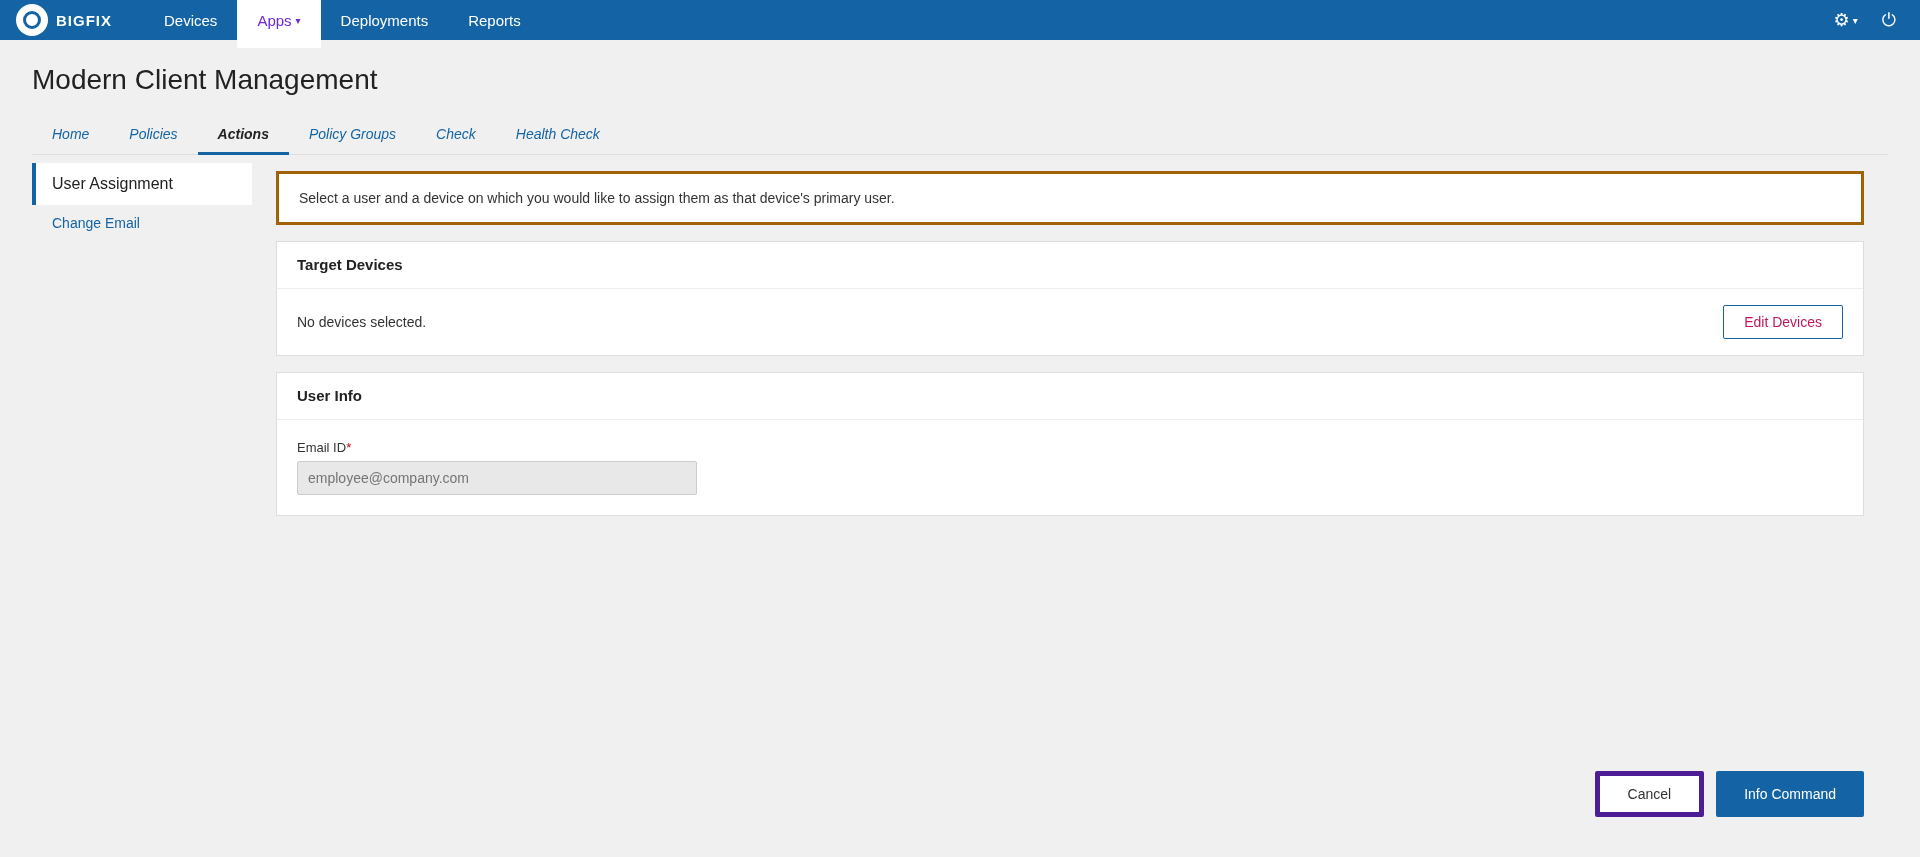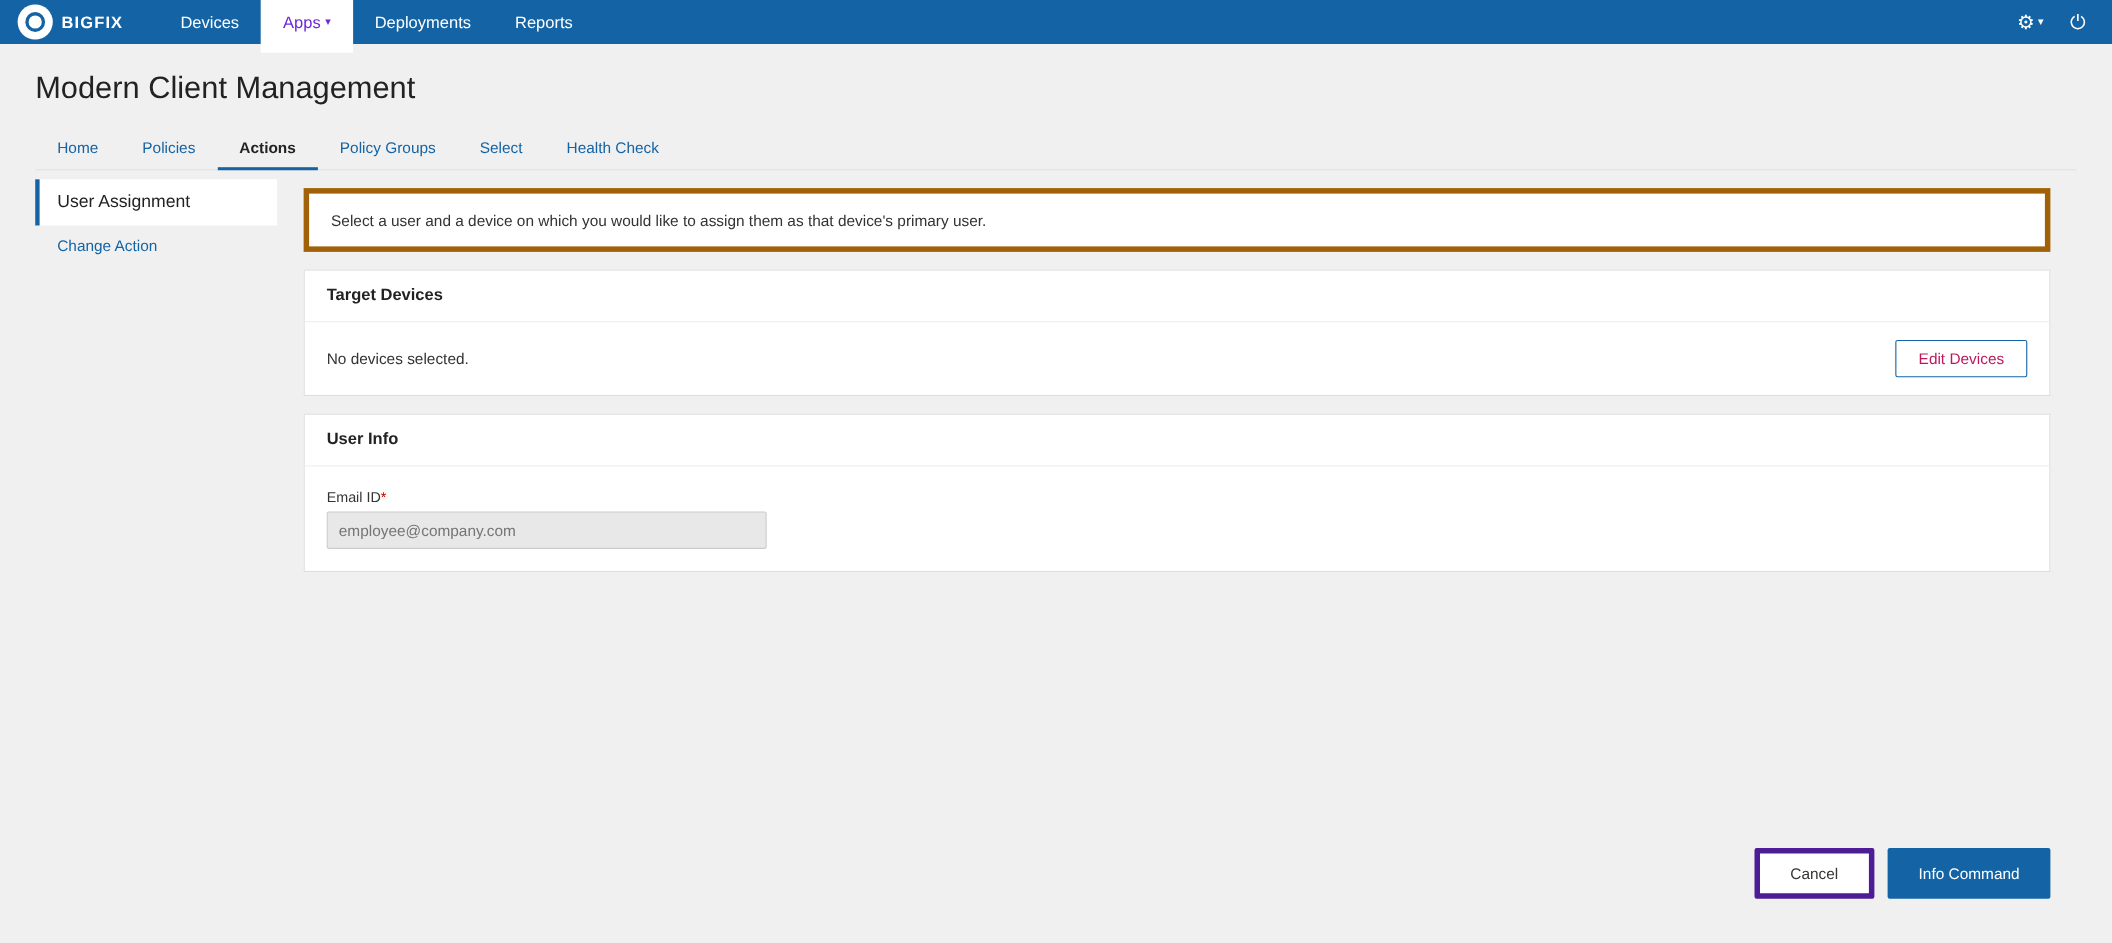--- a/index.html
+++ b/index.html
@@ -100,20 +100,21 @@
       margin-bottom: 0;
     }
     .subnav-tab {
       padding: 10px 20px;
       font-size: 14px;
       cursor: pointer;
       color: #1464a5;
       text-decoration: none;
       border-bottom: 3px solid transparent;
       margin-bottom: -1px;
+      font-style: italic;
     }
     .subnav-tab.active {
       color: #222;
       border-bottom: 3px solid #1464a5;
       font-weight: 600;
     }
 
     
     .main-layout {
       display: flex;
@@ -151,21 +152,21 @@
     
     .content-area {
       flex: 1;
       padding: 16px 24px;
       background: #f0f0f0;
     }
 
     
     .info-banner {
       background: #fff;
-      border: 5px solid #a16207;
+      border: 3px solid #a16207;
       padding: 16px 20px;
       font-size: 14px;
       color: #333;
       margin-bottom: 16px;
     }
     .card {
       background: #fff;
       border: 1px solid #ddd;
       margin-bottom: 16px;
     }
@@ -287,29 +288,29 @@
 </nav>
 
 <div class="page-content">
   <h1 class="page-title">Modern Client Management</h1>
 
   <nav class="subnav">
     <a class="subnav-tab">Home</a>
     <a class="subnav-tab">Policies</a>
     <a class="subnav-tab active">Actions</a>
     <a class="subnav-tab">Policy Groups</a>
-    <a class="subnav-tab">Select</a>
+    <a class="subnav-tab">Check</a>
     <a class="subnav-tab">Health Check</a>
   </nav>
 
   <div class="main-layout">
 
     <div class="sidebar">
       <div class="sidebar-item active">User Assignment</div>
-      <div class="sidebar-item-link">Change Action</div>
+      <div class="sidebar-item-link">Change Email</div>
     </div>
 
     <div class="content-area">
 
       <div class="info-banner">
         <span>Select a user and a device on which you would like to assign them as that device's primary user.</span>
       </div>
 
       <div class="card">
         <div class="card-header">

